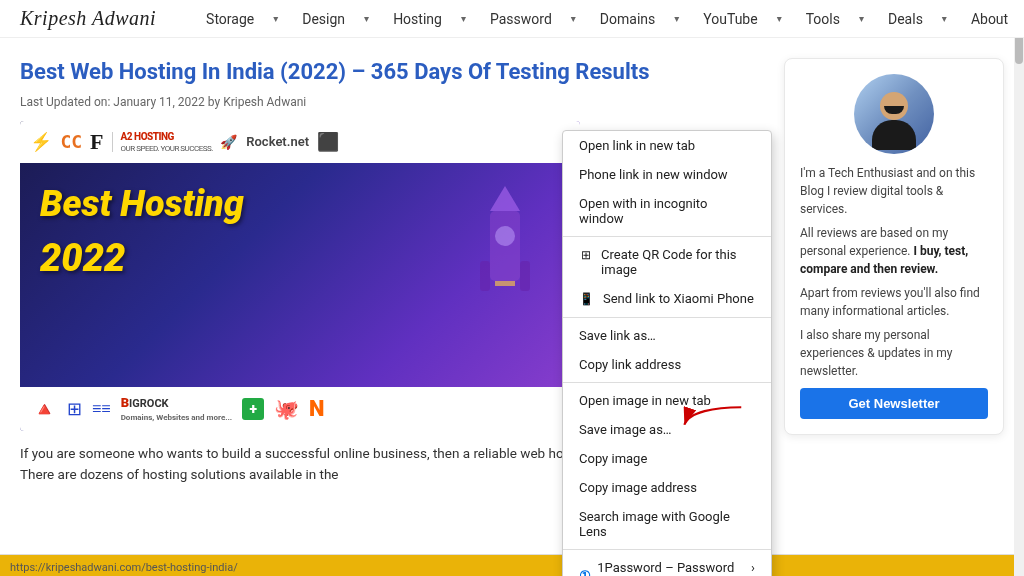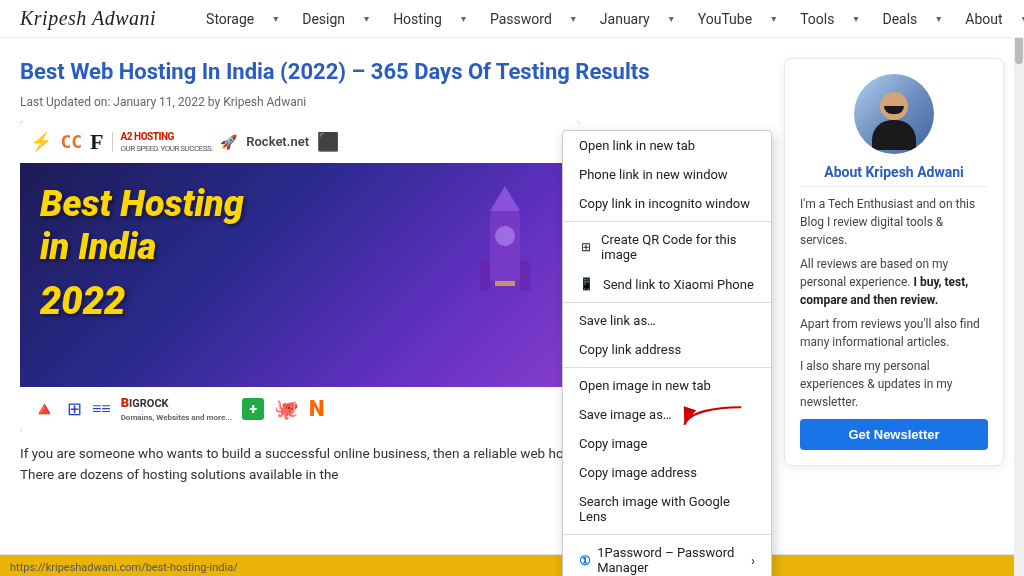--- a/index.html
+++ b/index.html
@@ -281,21 +281,20 @@
       border-radius: 4px;
       box-shadow: 2px 4px 12px rgba(0,0,0,0.2);
       z-index: 100;
       font-size: 13px;
     }
     .ctx-item {
       padding: 7px 16px;
       cursor: pointer;
       color: #222;
       display: flex;
-      align-items: center;
       gap: 8px;
     }
     .ctx-separator {
       height: 1px;
       background: #ddd;
       margin: 3px 0;
     }
     .ctx-item.has-arrow {
       justify-content: space-between;
     }
@@ -378,21 +377,21 @@
     </li>
     <li class="nav-item">
       <span>Hosting</span>
       <span class="chevron">▾</span>
     </li>
     <li class="nav-item">
       <span>Password</span>
       <span class="chevron">▾</span>
     </li>
     <li class="nav-item">
-      <span>January</span>
+      <span>Domains</span>
       <span class="chevron">▾</span>
     </li>
     <li class="nav-item">
       <span>YouTube</span>
       <span class="chevron">▾</span>
     </li>
     <li class="nav-item">
       <span>Tools</span>
       <span class="chevron">▾</span>
     </li>
@@ -424,21 +423,20 @@
         <span class="logo-f" style="font-family:serif;font-size:22px;font-weight:900;color:#1a1a1a;">F</span>
         <span style="display:inline-block;width:1px;height:20px;background:#ccc;"></span>
         <span style="font-size:10px;font-weight:800;color:#cc2200;letter-spacing:-0.5px;">A2 HOSTING<br><span style="font-size:8px;color:#555;font-weight:400;">OUR SPEED. YOUR SUCCESS.</span></span>
         <span style="font-size:14px;color:#666;">🚀</span>
         <span style="font-size:13px;color:#444;font-weight:600;">Rocket.net</span>
         <span style="font-size:18px;color:#cc2200;font-weight:900;">⬛</span>
       </div>
 
       <div class="image-overlay-text">
         <div>Best Hosting</div>
-        <div>in India</div>
       </div>
       <div class="image-year">2022</div>
 
       <svg class="rocket-illustration" viewBox="0 0 120 160" xmlns="http://www.w3.org/2000/svg">
         <rect x="50" y="30" width="30" height="70" rx="5" fill="#8844cc" opacity="0.8"></rect>
         <polygon points="50,30 65,5 80,30" fill="#aa66ee" opacity="0.9"></polygon>
         <rect x="40" y="80" width="10" height="30" rx="3" fill="#6622aa" opacity="0.8"></rect>
         <rect x="80" y="80" width="10" height="30" rx="3" fill="#6622aa" opacity="0.8"></rect>
         <ellipse cx="65" cy="55" rx="10" ry="10" fill="#ccaaff" opacity="0.7"></ellipse>
         <rect x="55" y="100" width="20" height="5" fill="#ffcc44" opacity="0.9"></rect>
@@ -463,21 +461,20 @@
       <div class="author-avatar-container">
         <div class="author-avatar">
 
           <div class="avatar-figure">
             <div class="avatar-head"></div>
             <div class="avatar-beard"></div>
             <div class="avatar-body"></div>
           </div>
         </div>
       </div>
-      <div class="author-name">About Kripesh Adwani</div>
       <div class="author-bio">
         <p style="margin-bottom:6px;">I'm a Tech Enthusiast and on this Blog I review digital tools &amp; services.</p>
         <p style="margin-bottom:6px;">
           <span>All reviews are based on my personal experience.</span><strong> I buy, test, compare and then review.</strong>
         </p>
         <p style="margin-bottom:6px;">Apart from reviews you'll also find many informational articles.</p>
         <p>I also share my personal experiences &amp; updates in my newsletter.</p>
       </div>
       <button class="newsletter-btn">Get Newsletter</button>
     </div>
@@ -485,21 +482,21 @@
 </div>
 
 <div class="context-menu">
   <div class="ctx-item">
       <span>Open link in new tab</span>
     </div>
   <div class="ctx-item">
       <span>Phone link in new window</span>
     </div>
   <div class="ctx-item">
-      <span>Copy link in incognito window</span>
+      <span>Open with in incognito window</span>
     </div>
   <div class="ctx-separator"></div>
   <div class="ctx-item">
     <span class="ctx-item-icon">⊞</span>
     <span>Create QR Code for this image</span>
   </div>
   <div class="ctx-item">
     <span class="ctx-item-icon">📱</span>
     <span>Send link to Xiaomi Phone</span>
   </div>

